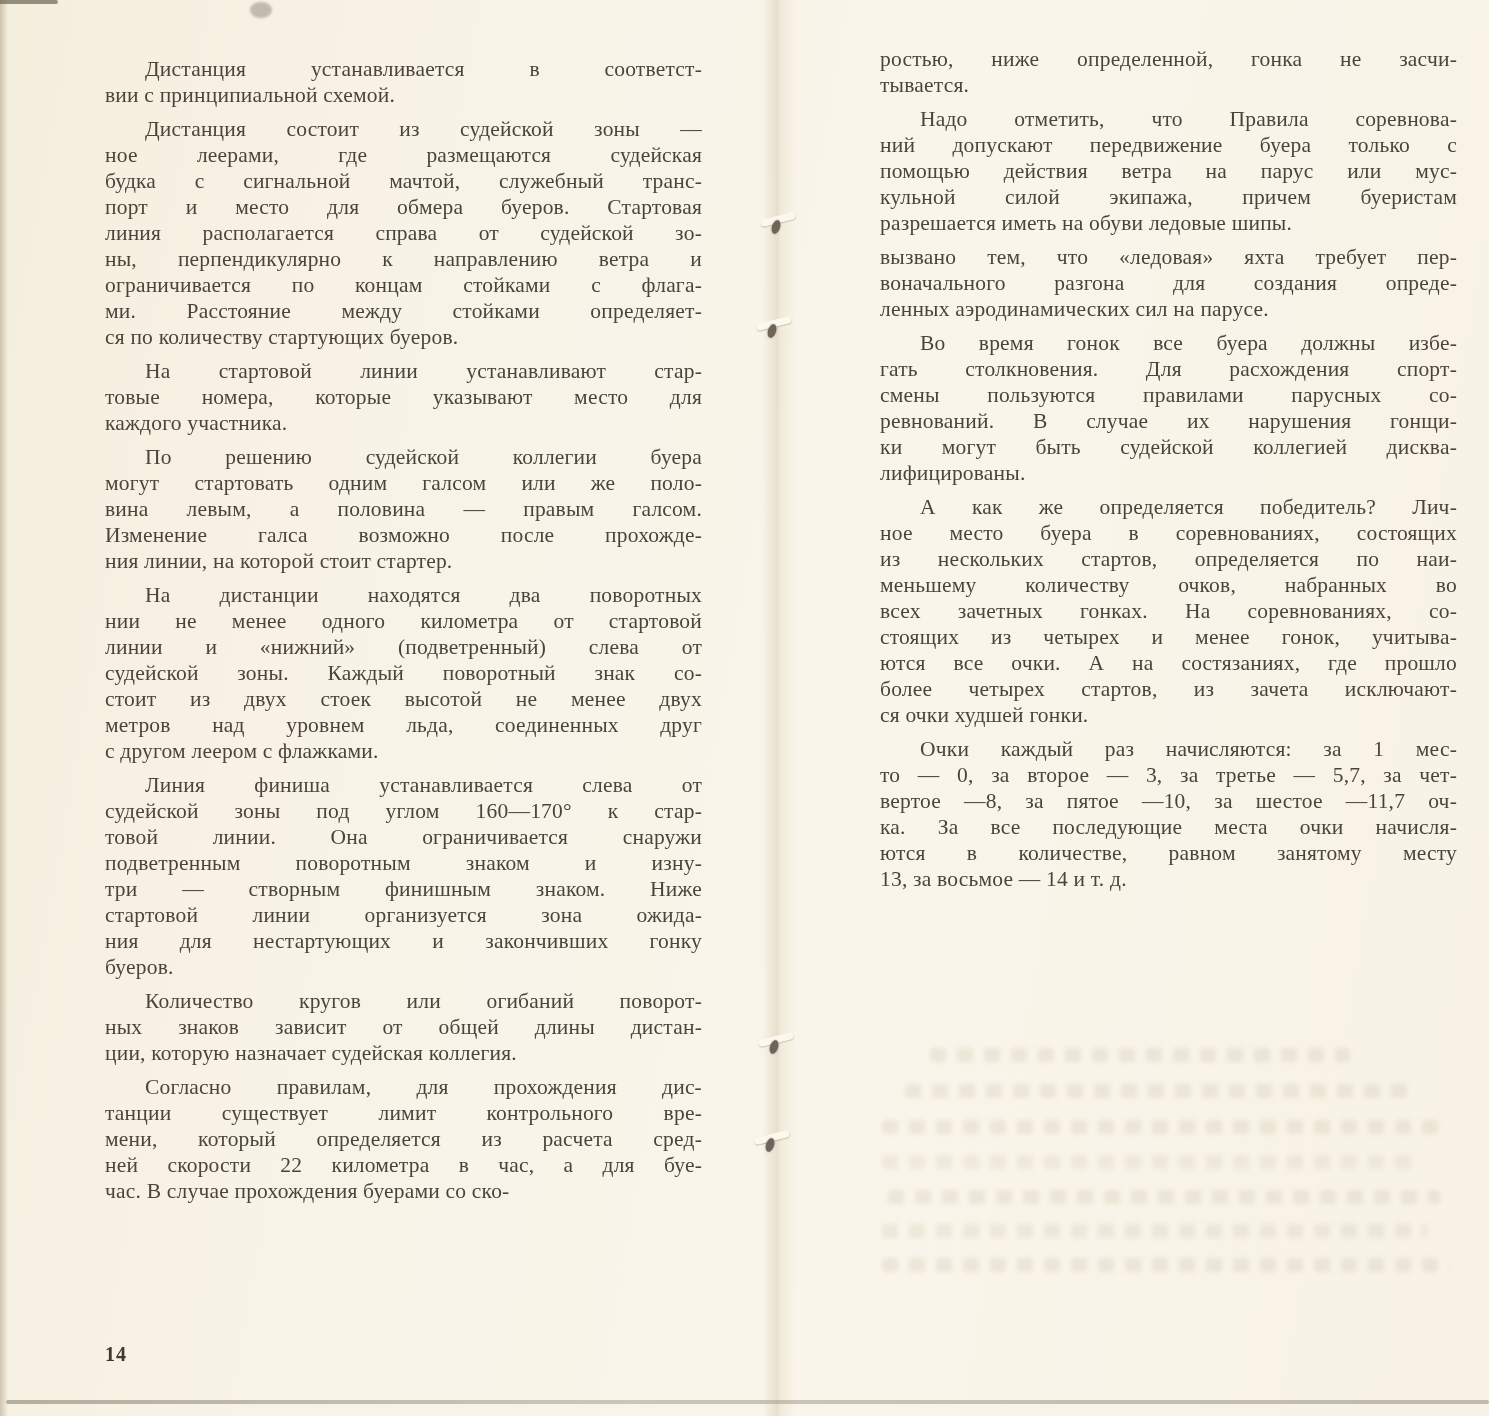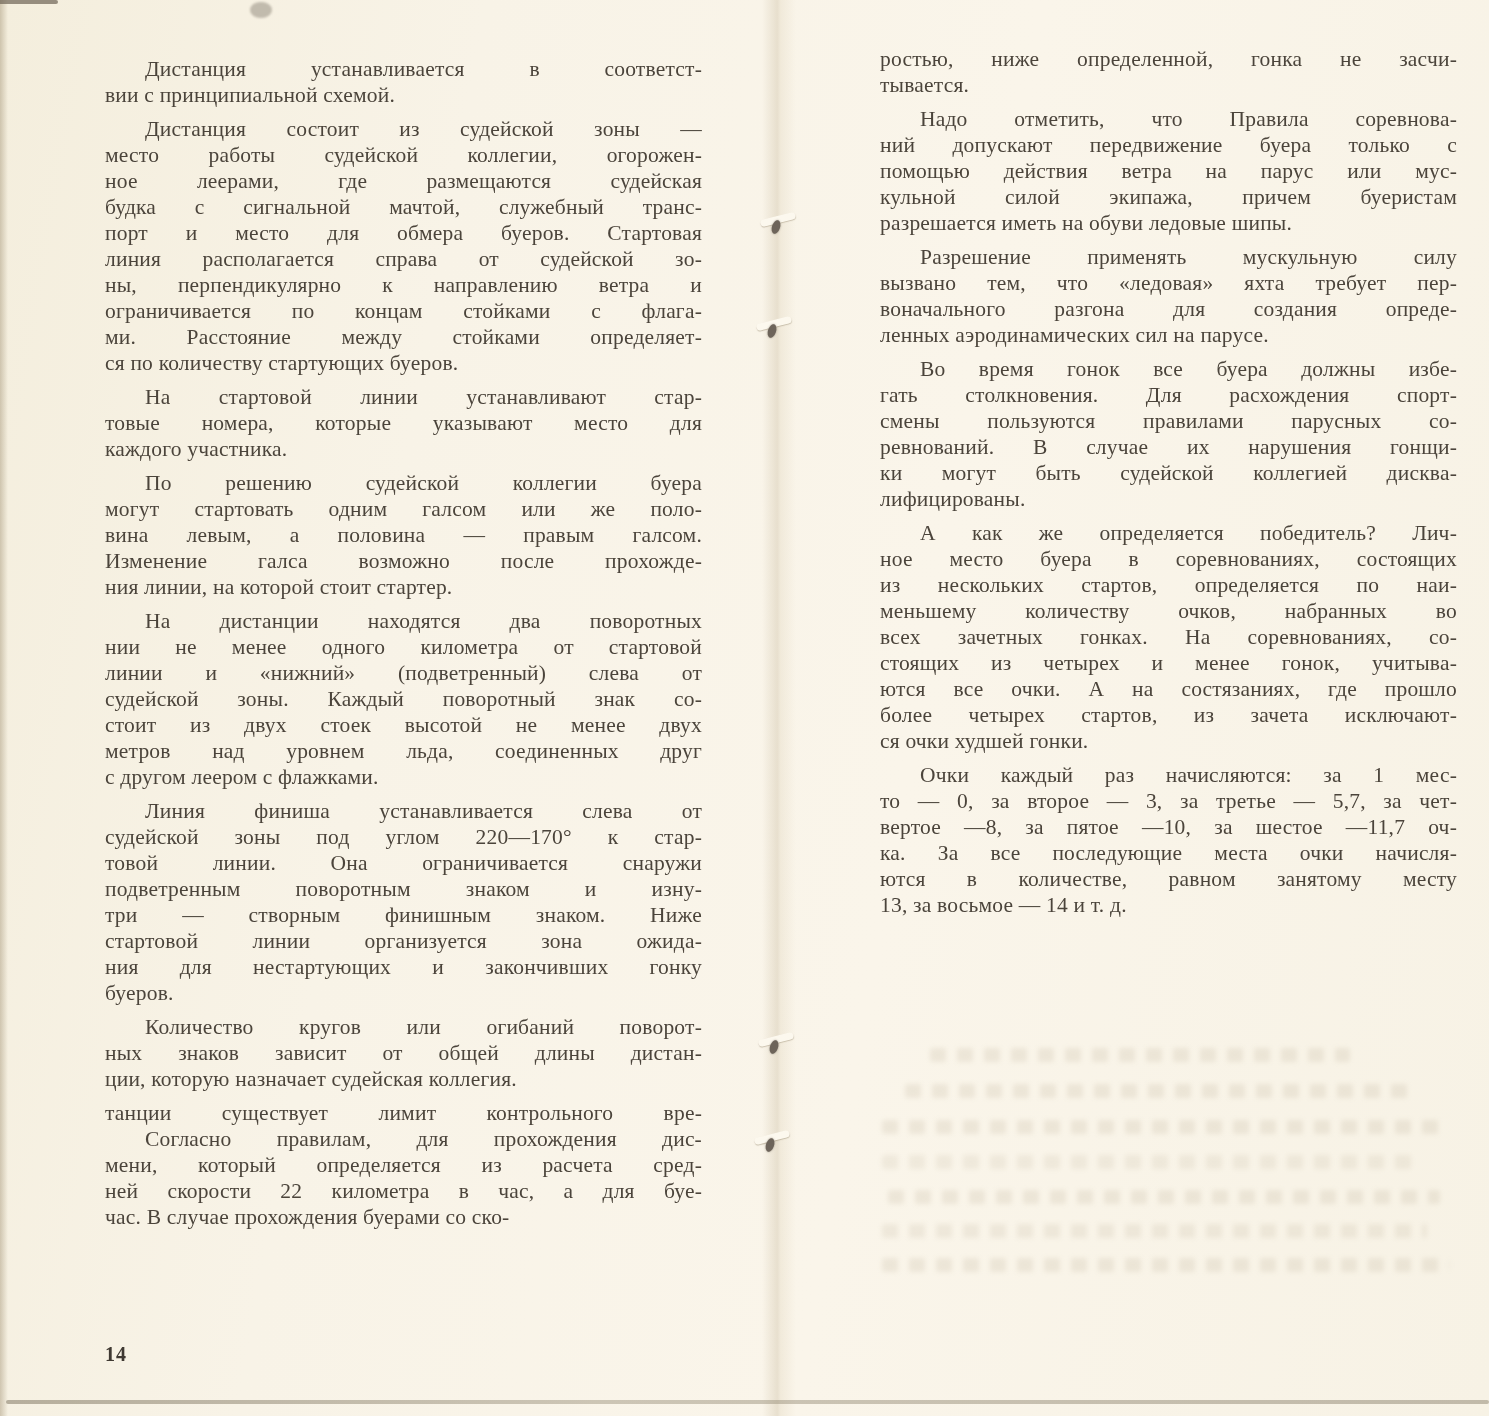--- a/index.html
+++ b/index.html
@@ -104,21 +104,20 @@
     <div class="knot"></div>
   </div>
 
   <div id="left-col" class="col">
       <div class="para">
         <div class="ln first">Дистанция устанавливается в соответст-</div>
         <div class="ln last">вии с принципиальной схемой.</div>
       </div>
       <div class="para">
         <div class="ln first">Дистанция состоит из судейской зоны —</div>
-        <div class="ln">место работы судейской коллегии, огорожен-</div>
         <div class="ln">ное леерами, где размещаются судейская</div>
         <div class="ln">будка с сигнальной мачтой, служебный транс-</div>
         <div class="ln">порт и место для обмера буеров. Стартовая</div>
         <div class="ln">линия располагается справа от судейской зо-</div>
         <div class="ln">ны, перпендикулярно к направлению ветра и</div>
         <div class="ln">ограничивается по концам стойками с флага-</div>
         <div class="ln">ми. Расстояние между стойками определяет-</div>
         <div class="ln last">ся по количеству стартующих буеров.</div>
       </div>
       <div class="para">
@@ -137,56 +136,55 @@
         <div class="ln first">На дистанции находятся два поворотных</div>
         <div class="ln">нии не менее одного километра от стартовой</div>
         <div class="ln">линии и «нижний» (подветренный) слева от</div>
         <div class="ln">судейской зоны. Каждый поворотный знак со-</div>
         <div class="ln">стоит из двух стоек высотой не менее двух</div>
         <div class="ln">метров над уровнем льда, соединенных друг</div>
         <div class="ln last">с другом леером с флажками.</div>
       </div>
       <div class="para">
         <div class="ln first">Линия финиша устанавливается слева от</div>
-        <div class="ln">судейской зоны под углом 220—170° к стар-</div>
+        <div class="ln">судейской зоны под углом 160—170° к стар-</div>
         <div class="ln">товой линии. Она ограничивается снаружи</div>
         <div class="ln">подветренным поворотным знаком и изну-</div>
         <div class="ln">три — створным финишным знаком. Ниже</div>
         <div class="ln">стартовой линии организуется зона ожида-</div>
         <div class="ln">ния для нестартующих и закончивших гонку</div>
         <div class="ln last">буеров.</div>
       </div>
       <div class="para">
         <div class="ln first">Количество кругов или огибаний поворот-</div>
         <div class="ln">ных знаков зависит от общей длины дистан-</div>
         <div class="ln last">ции, которую назначает судейская коллегия.</div>
       </div>
       <div class="para">
+        <div class="ln first">Согласно правилам, для прохождения дис-</div>
         <div class="ln">танции существует лимит контрольного вре-</div>
-        <div class="ln first">Согласно правилам, для прохождения дис-</div>
         <div class="ln">мени, который определяется из расчета сред-</div>
         <div class="ln">ней скорости 22 километра в час, а для буе-</div>
         <div class="ln last">час. В случае прохождения буерами со ско-</div>
       </div>
     </div>
 
   <div id="right-col" class="col">
       <div class="para">
         <div class="ln">ростью, ниже определенной, гонка не засчи-</div>
         <div class="ln last">тывается.</div>
       </div>
       <div class="para">
         <div class="ln first">Надо отметить, что Правила соревнова-</div>
         <div class="ln">ний допускают передвижение буера только с</div>
         <div class="ln">помощью действия ветра на парус или мус-</div>
         <div class="ln">кульной силой экипажа, причем буеристам</div>
         <div class="ln last">разрешается иметь на обуви ледовые шипы.</div>
       </div>
       <div class="para">
-        <div class="ln first">Разрешение применять мускульную силу</div>
         <div class="ln">вызвано тем, что «ледовая» яхта требует пер-</div>
         <div class="ln">воначального разгона для создания опреде-</div>
         <div class="ln last">ленных аэродинамических сил на парусе.</div>
       </div>
       <div class="para">
         <div class="ln first">Во время гонок все буера должны избе-</div>
         <div class="ln">гать столкновения. Для расхождения спорт-</div>
         <div class="ln">смены пользуются правилами парусных со-</div>
         <div class="ln">ревнований. В случае их нарушения гонщи-</div>
         <div class="ln">ки могут быть судейской коллегией дисква-</div>

